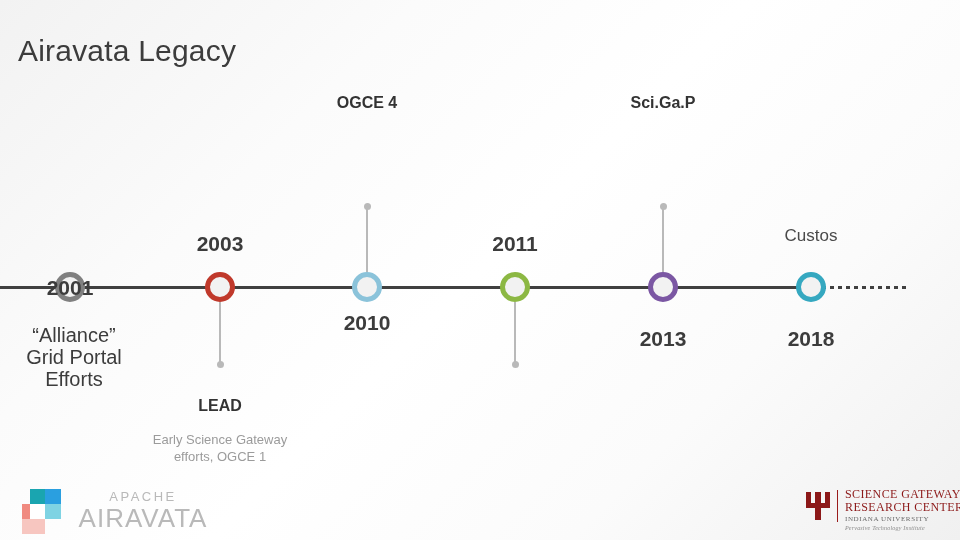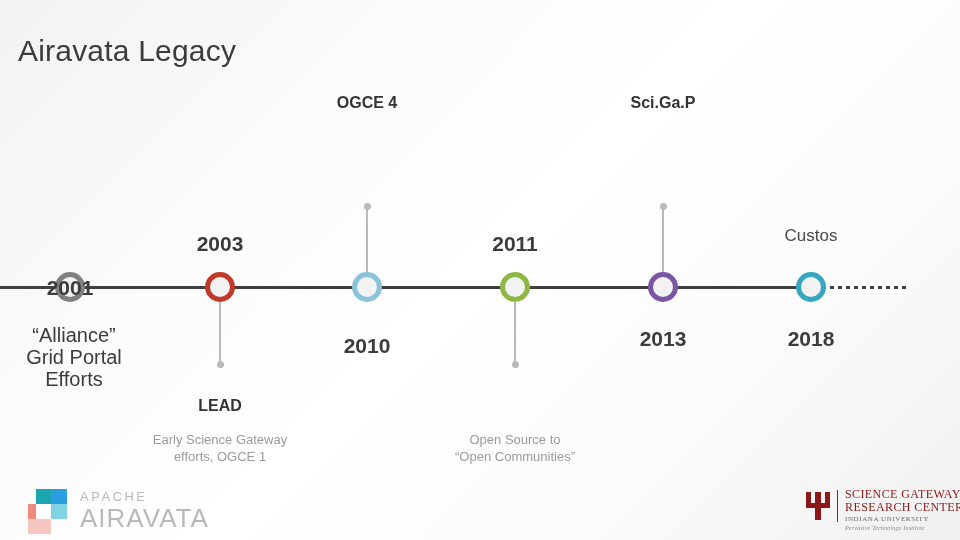--- a/index.html
+++ b/index.html
@@ -112,24 +112,25 @@
   }
   .sub.dark {
     color: #3c3c3c;
     font-size: 20px;
     line-height: 22px;
   }
 
   
   #airavata-logo {
     position: absolute;
-    left: 28px;
+    left: 22px;
     top: 487px;
     width: 190px;
     height: 50px;
+    text-align: center;
   }
   #av-mark {
     position: absolute;
     left: 0px;
     top: 0px;
     width: 46px;
     height: 48px;
   }
   .av-tile { position: absolute; }
   #av-text {
@@ -236,30 +237,29 @@
 
   <div class="head" style="left:367px; top:94px;">OGCE 4</div>
 
   <div class="head" style="left:663px; top:94px;">Sci.Ga.P</div>
 
   <div class="year" style="left:70px;  top:248px;margin-top:28px;">2001</div>
   <div class="year" style="left:220px; top:232px;">2003</div>
   <div class="year" style="left:515px; top:232px;">2011</div>
   <div class="year light" style="left:811px; top:226px;">Custos</div>
 
-  <div class="year" style="left:367px; top:334px;">2010</div>
+  <div class="year" style="left:367px; top:311px;">2010</div>
   <div class="year" style="left:663px; top:327px;">2013</div>
   <div class="year" style="left:811px; top:327px;">2018</div>
 
   <div class="sub dark" style="left:74px; top:324px; width:150px;">“Alliance”<br>Grid Portal<br>Efforts</div>
 
   <div class="head" style="left:220px; top:397px;">LEAD</div>
   <div class="sub" style="left:220px; top:431px; width:220px;">Early Science Gateway<br>efforts, OGCE 1</div>
 
-  <div class="sub" style="left:515px; top:431px; width:220px;">Open Source to<br>“Open Communities”</div>
 
   <div id="airavata-logo">
     <div id="av-mark">
       <div class="av-tile" style="left:8px;  top:2px;  width:15px; height:15px; background:#1aa5b0;"></div>
       <div class="av-tile" style="left:23px; top:2px;  width:16px; height:15px; background:#2a9fe0;"></div>
       <div class="av-tile" style="left:0px;  top:17px; width:8px;  height:15px; background:#f08a80;"></div>
       <div class="av-tile" style="left:8px;  top:17px; width:15px; height:15px; background:#ffffff;"></div>
       <div class="av-tile" style="left:23px; top:17px; width:16px; height:15px; background:#7fd3e3;"></div>
       <div class="av-tile" style="left:0px;  top:32px; width:8px;  height:15px; background:#f7c6c0;"></div>
       <div class="av-tile" style="left:8px;  top:32px; width:15px; height:15px; background:#f7c6c0;"></div>

